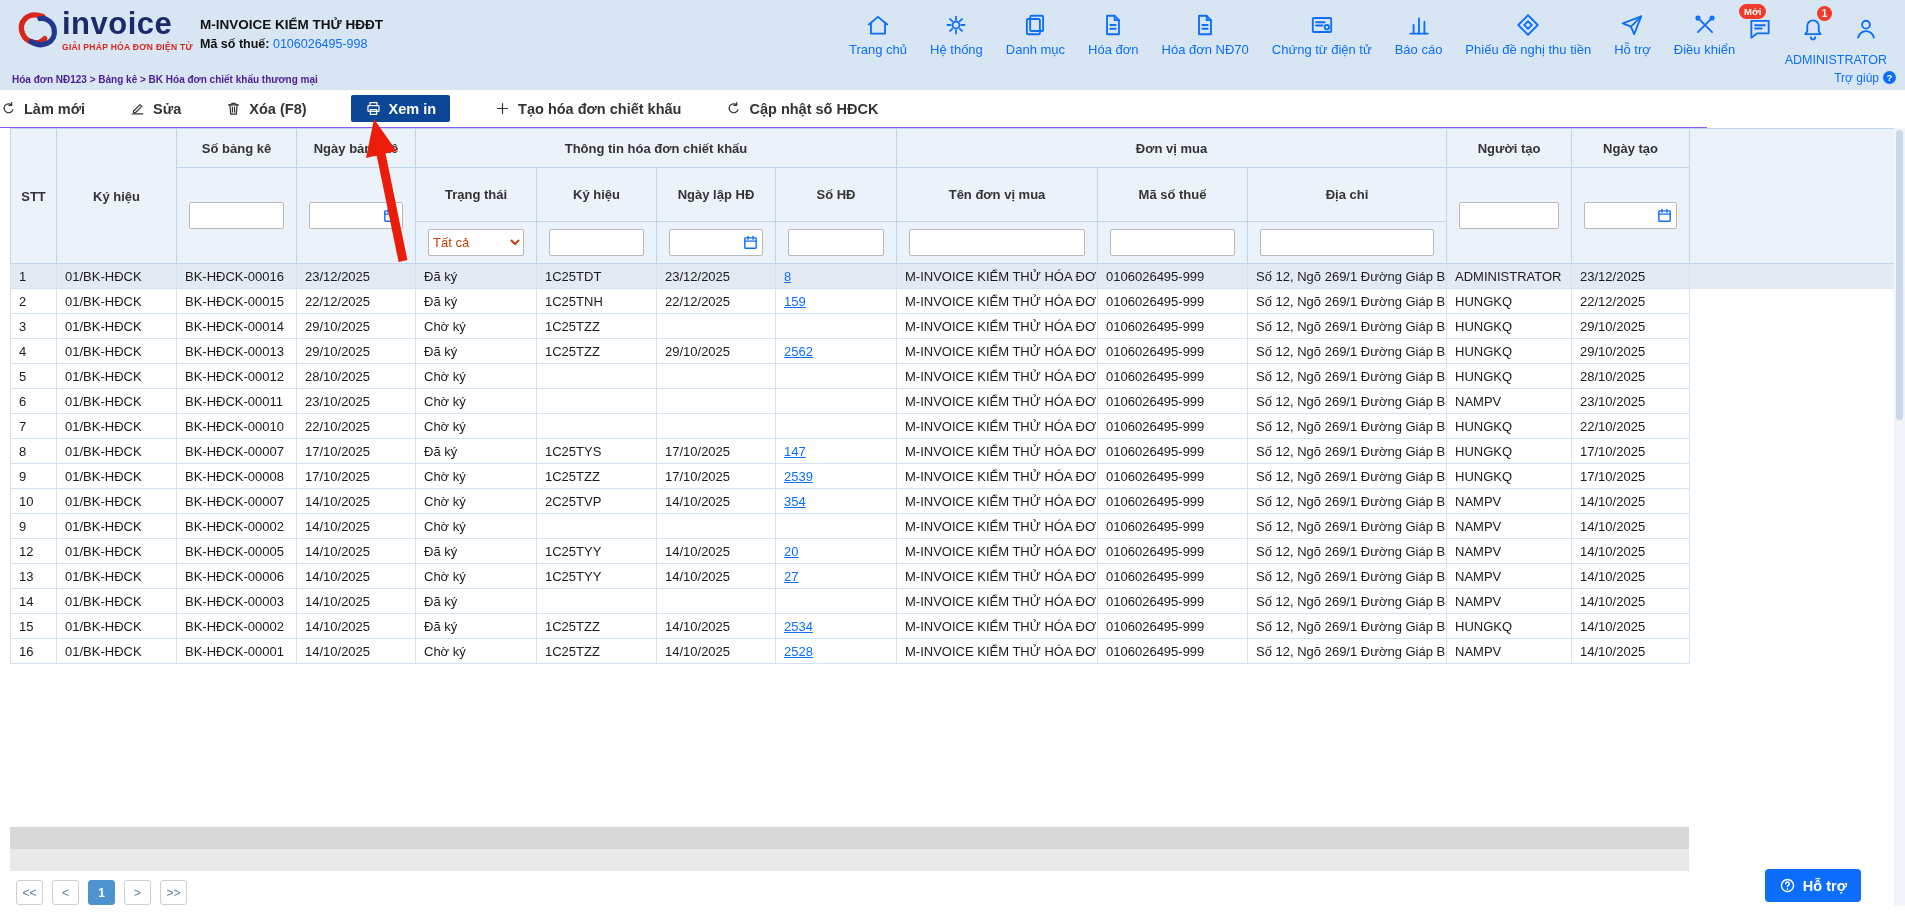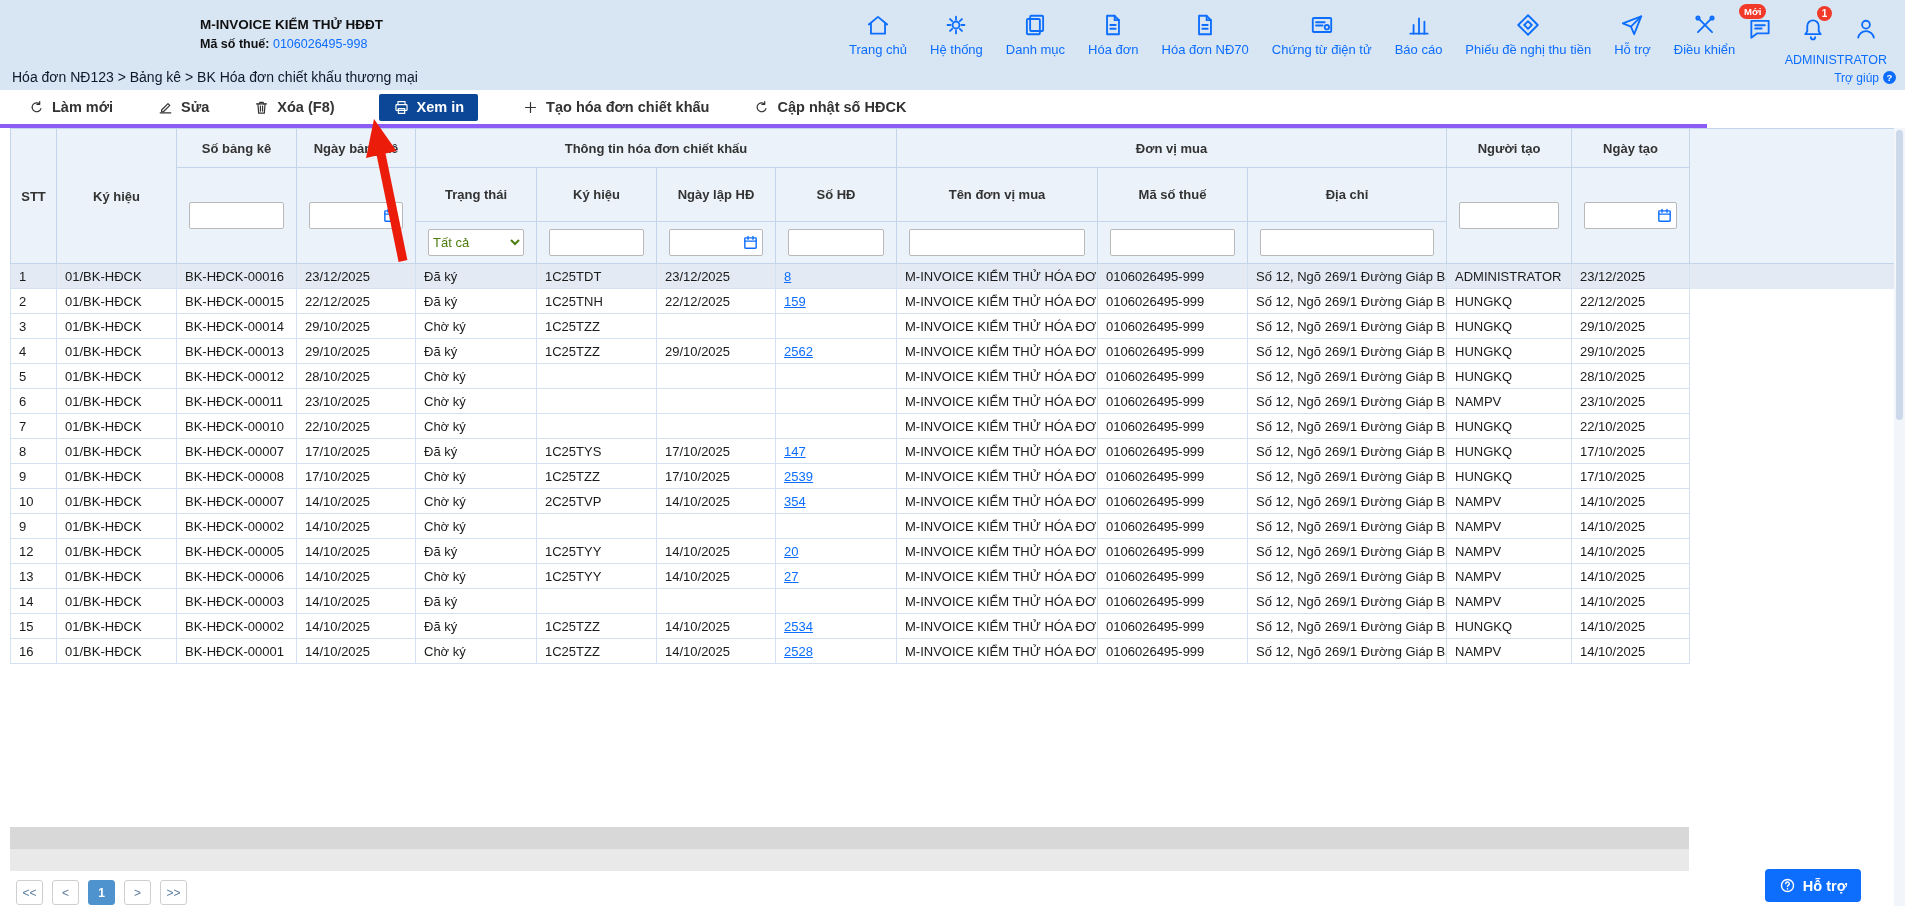--- a/index.html
+++ b/index.html
@@ -29,37 +29,37 @@
   .nav-label { font-size:13px; white-space:nowrap; }
   .hdr-icons { position:absolute; right:26px; top:16px; display:flex; gap:27px; color:#0d6efd; }
   .hdr-ic { position:relative; width:26px; height:26px; cursor:pointer; }
   .hdr-ic .icon { width:26px; height:26px; }
   .badge { position:absolute; background:#f23a2a; color:#fff; font-weight:bold; border-radius:8px; }
   .badge-moi { top:-12px; left:-8px; font-size:9.5px; padding:2px 5px; }
   .badge-count { top:-10px; right:-6px; width:15px; height:15px; font-size:10px; display:flex; align-items:center; justify-content:center; border-radius:50%; }
   .user-name { position:absolute; right:18px; top:53px; font-size:12.5px; color:#0d6efd; cursor:pointer; }
   .help-link { position:absolute; right:9px; top:71px; font-size:12px; color:#0d6efd; display:flex; gap:4px; cursor:pointer; }
   .q-circle { width:13px; height:13px; border-radius:50%; background:#0d6efd; color:#fff; font-size:9.5px; font-weight:bold; display:inline-flex; align-items:center; justify-content:center; }
-  .breadcrumb { position:absolute; left:12px; bottom:5px; font-size:14px; font-weight:normal; color:#0f172a; cursor:pointer; }
+  .breadcrumb { position:absolute; left:12px; bottom:5px; font-size:10px; font-weight:bold; color:#4c1d95; cursor:pointer; }
 
   
-  .toolbar { position:absolute; top:90px; left:0; width:1707px; height:38px; background:#fff; display:flex; align-items:center; gap:44px; padding-left:28px; border-bottom:4px solid #8b5cf6; }
+  .toolbar { position:absolute; top:90px; left:0; width:1707px; height:38px; background:#fff; display:flex; align-items:center; gap:44px; border-bottom:1px solid #8b5cf6; }
   .tb-btn { display:flex; align-items:center; gap:7px; background:none; border:none; font-family:inherit; font-size:14.5px; font-weight:bold; color:#333; cursor:pointer; }
   .tb-btn .icon { width:17px; height:17px; }
   .tb-btn.active { background:#0b4796; color:#fff; padding:5px 14px; border-radius:2px; }
 
   
   .grid { position:absolute; top:128px; left:10px; }
   table { border-collapse:collapse; table-layout:fixed; width:1885px; font-size:13px; }
   thead th, thead td.f-cell { background:#ecf2f9; border:1px solid #c3d5ea; font-weight:bold; color:#333; text-align:center; vertical-align:middle; padding:2px 4px; }
   thead tr:nth-child(1) { height:39px; }
   thead tr:nth-child(2) { height:54px; }
   thead tr:nth-child(3) { height:42px; }
   .filter-input { height:27px; width:calc(100% - 16px); border:1px solid #b9b9b9; border-radius:2px; padding:0 4px; font-size:13px; font-family:inherit; background:#fff; }
-  .status-select { height:27px; width:calc(100% - 16px); border:1px solid #b9b9b9; border-radius:2px; font-size:13px; font-family:inherit; background:#fff; color:#4d7c0f; }
+  .status-select { height:27px; width:calc(100% - 16px); border:1px solid #b9b9b9; border-radius:2px; font-size:13px; font-family:inherit; background:#fff; color:#c2410c; }
   .date-box { display:inline-flex; align-items:center; width:calc(100% - 16px); height:27px; background:#fff; border:1px solid #b9b9b9; border-radius:2px; padding:0 3px; }
   .date-input { border:none; outline:none; flex:1; min-width:0; width:20px; font-size:13px; font-family:inherit; }
   .cal { width:17px; height:17px; color:#0d6efd; flex:0 0 auto; cursor:pointer; }
   .cal svg { stroke-width:2; }
   tbody td { border:1px solid #d3e1f0; height:25px; padding:0 8px; white-space:nowrap; overflow:hidden; color:#1a1a1a; font-weight:normal; background:#fff; }
   tbody tr.selected td { background:#e3eaf4; }
   tbody td.filler, tbody td.filler { border:none; background:#fff; }
   .hd-link { color:#0d6efd; text-decoration:underline; cursor:pointer; }
   tr.grid-row { cursor:pointer; }
 
@@ -75,20 +75,32 @@
 
   
   .vscrollbar { position:absolute; right:0; top:128px; width:11px; height:778px; background:#f2f5fa; }
   .vscroll-thumb { position:absolute; top:2px; left:2px; width:7px; height:290px; background:#ccd9ea; border-radius:4px; }
   .annotation-arrow { position:absolute; left:360px; top:115px; width:80px; height:160px; pointer-events:none; z-index:50; }
 </style>
 </head>
 <body>
 
 <header class="app-header">
+  <div class="logo">
+    <span class="logo-mark">
+      <svg viewBox="0 0 48 48">
+        <path d="M30 10 C14 4 4 16 9 28 C13 38 26 40 32 33" fill="none" stroke="#d9261c" stroke-width="5.5" stroke-linecap="round"></path>
+        <path d="M18 36 C30 44 44 36 42 24 C41 16 34 11 27 12" fill="none" stroke="#23378f" stroke-width="5.5" stroke-linecap="round"></path>
+      </svg>
+    </span>
+    <span class="logo-text-wrap">
+      <div class="logo-text">invoice</div>
+      <div class="logo-tagline">GIẢI PHÁP HÓA ĐƠN ĐIỆN TỬ</div>
+    </span>
+  </div>
 
   <div class="company">
     <div class="company-name">M-INVOICE KIỂM THỬ HĐĐT</div>
     <div class="company-tax">
       <span>Mã số thuế:</span>
       <span class="tax-value">0106026495-998</span>
     </div>
   </div>
 
   <nav class="nav" id="nav">

